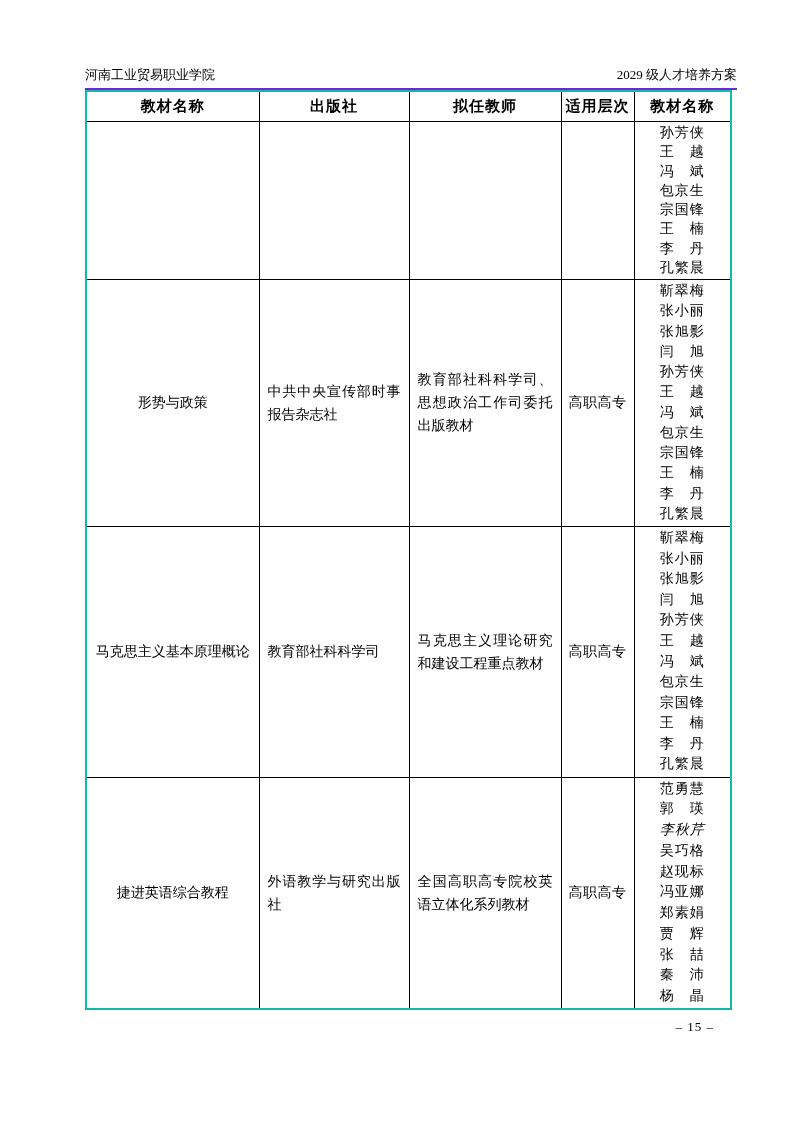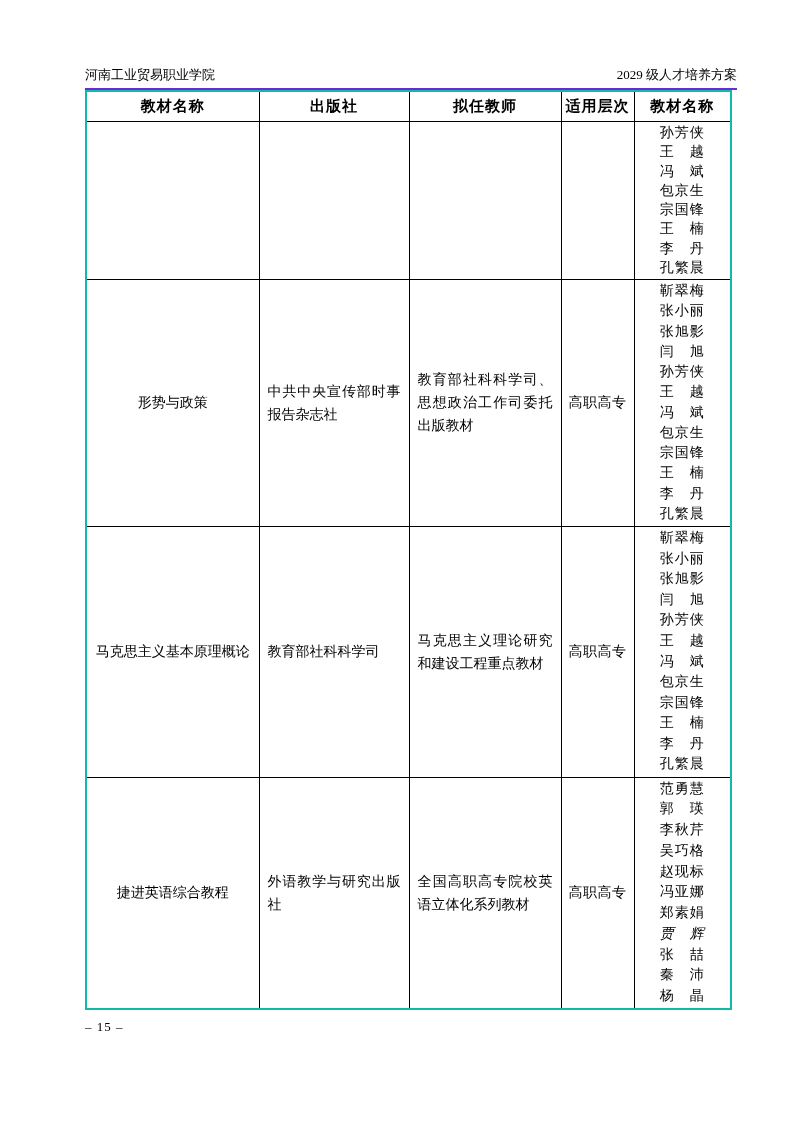--- a/index.html
+++ b/index.html
@@ -74,21 +74,21 @@
     text-align: center;
     padding: 0;
     font-size: 14px;
   }
   .teacher-name {
     white-space: pre;
     letter-spacing: 1px;
   }
   .page-number {
     width: 645px;
-    text-align: left;
+    text-align: right;
     box-sizing: border-box;
     padding: 9px 16px 0 0;
     font-size: 13px;
     letter-spacing: 1px;
   }
 </style>
 </head>
 <body>
 
 <div class="page">
@@ -173,26 +173,26 @@
           </td>
         </tr>
         <tr style="height: 232px;">
           <td class="col-name">捷进英语综合教程</td>
           <td class="col-publisher">外语教学与研究出版社</td>
           <td class="col-level">全国高职高专院校英语立体化系列教材</td>
           <td class="col-applicable">高职高专</td>
           <td class="col-teachers">
             <div class="teacher-name" style="line-height: 20.7273px;">范勇慧</div>
             <div class="teacher-name" style="line-height: 20.7273px;">郭　瑛</div>
-            <div class="teacher-name" style="line-height: 20.7273px;">李秋芹</div>
+            <div class="teacher-name" style="line-height: 20.7273px; font-style: italic;">李秋芹</div>
             <div class="teacher-name" style="line-height: 20.7273px;">吴巧格</div>
             <div class="teacher-name" style="line-height: 20.7273px;">赵现标</div>
             <div class="teacher-name" style="line-height: 20.7273px;">冯亚娜</div>
             <div class="teacher-name" style="line-height: 20.7273px;">郑素娟</div>
-            <div class="teacher-name" style="line-height: 20.7273px; font-style: italic;">贾　辉</div>
+            <div class="teacher-name" style="line-height: 20.7273px;">贾　辉</div>
             <div class="teacher-name" style="line-height: 20.7273px;">张　喆</div>
             <div class="teacher-name" style="line-height: 20.7273px; text-align: center;">秦　沛</div>
             <div class="teacher-name" style="line-height: 20.7273px;">杨　晶</div>
           </td>
         </tr>
       </tbody>
   </table>
 
   <div class="page-number">– 15 –</div>
 

